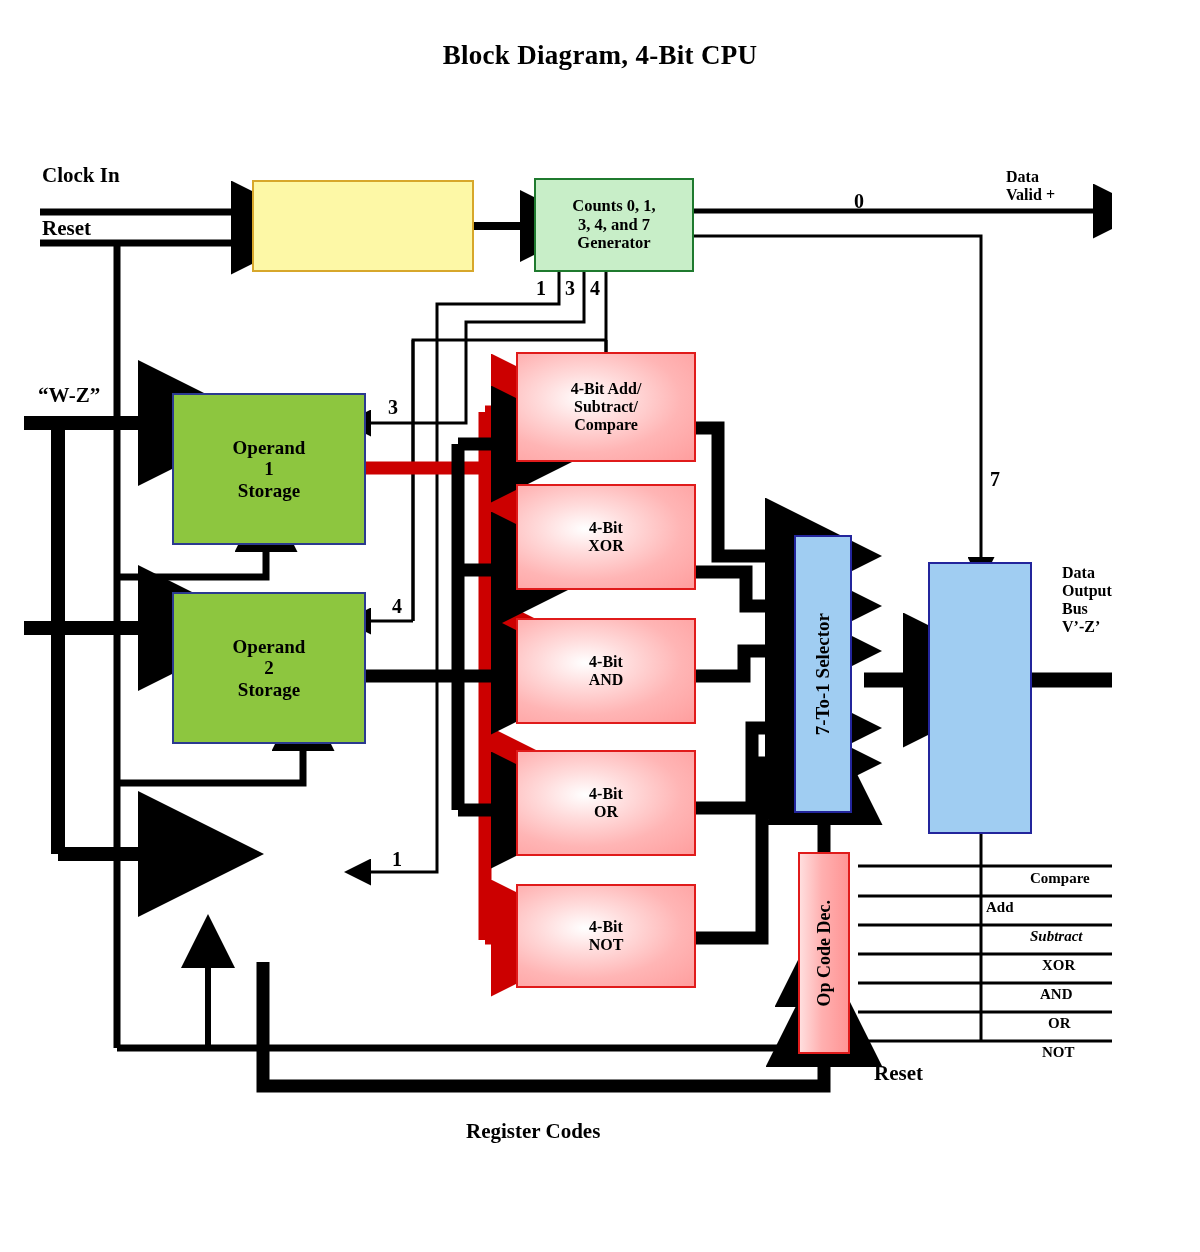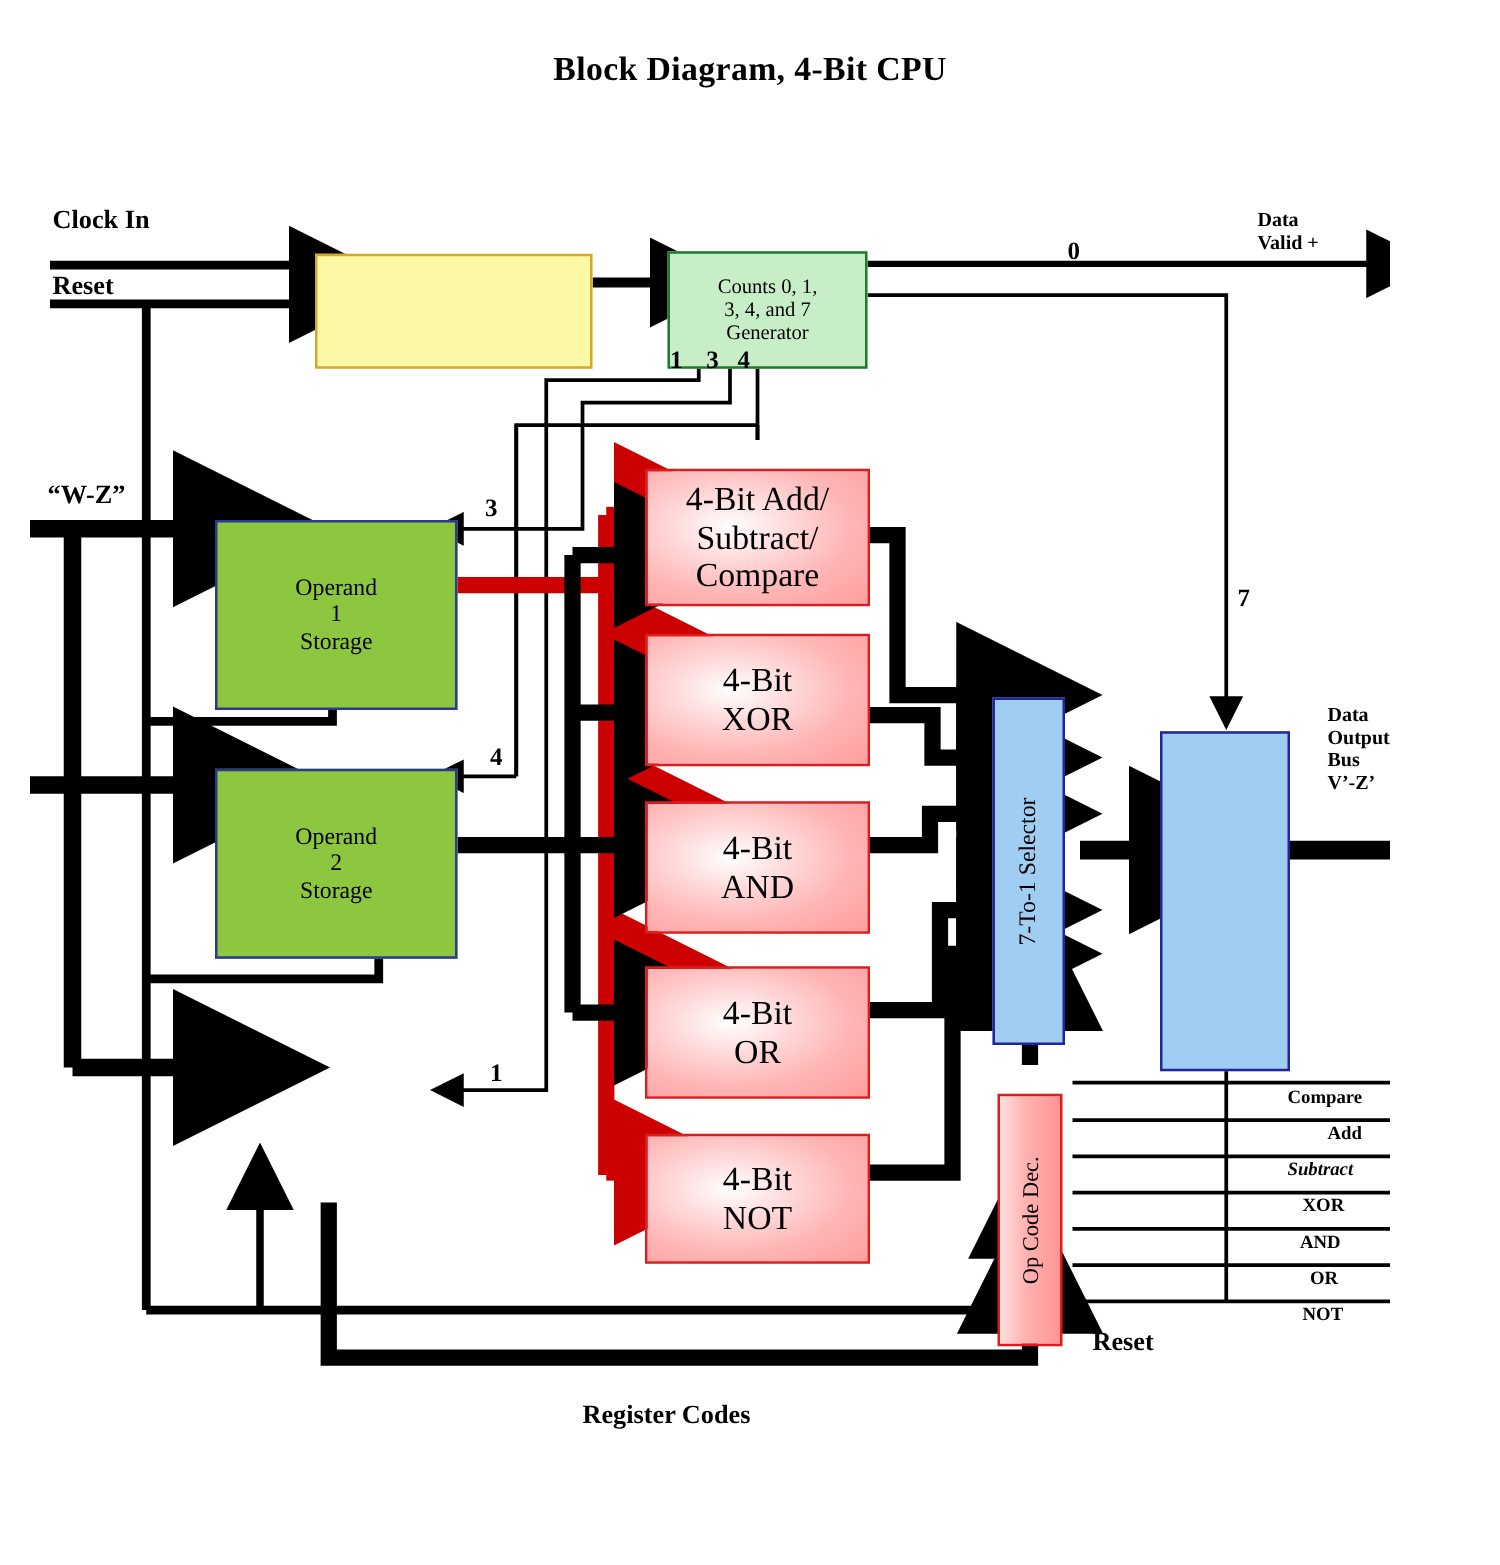--- a/index.html
+++ b/index.html
@@ -6,27 +6,27 @@
   body{width:1200px;height:1252px;position:relative;
        font-family:"Liberation Serif","DejaVu Serif",serif;}
   #stage{position:relative;width:1112px;height:1252px;overflow:hidden;}
   svg#wires{position:absolute;left:0;top:0;width:1200px;height:1252px;}
 
   .title{position:absolute;left:0;top:40px;width:1200px;text-align:center;
          font-size:27px;font-weight:bold;letter-spacing:.3px;color:#000;}
 
   .box{position:absolute;box-sizing:border-box;display:flex;
        align-items:center;justify-content:center;text-align:center;
-       font-weight:normal;color:#000;line-height:1.14;margin-top:23px;}
+       font-weight:bold;color:#000;line-height:1.14;}
 
   .box-yellow{background:#fdf8a6;border:2px solid #d7a72b;}
   .box-green{background:#8dc63f;border:2px solid #2b3a8f;font-size:19px;}
   .box-mint{background:#c8eec8;border:2px solid #1f7a2e;font-size:16.5px;}
   .box-blue{background:#a0cdf2;border:2px solid #23259c;font-size:19px;}
-  .box-alu{border:2px solid #e01b1b;font-size:27px;
+  .box-alu{border:2px solid #e01b1b;font-size:16px;
            background:radial-gradient(ellipse at 38% 42%, #ffffff 0%, #ffdcdc 28%, #ffb5b5 62%, #ff9e9e 100%);text-align:center;}
   .box-dec{border:2px solid #e01b1b;font-size:18px;
            background:linear-gradient(90deg,#ffdede 0%,#ffb0b0 45%,#ff9595 100%);}
 
   .vtext{writing-mode:vertical-rl;transform:rotate(180deg);white-space:nowrap;}
 
   .lbl{position:absolute;font-weight:bold;color:#000;white-space:pre;line-height:1.12;}
   .lbl-big{font-size:21px;}
   .lbl-num{font-size:20px;}
   .lbl-sig{font-size:15px;}
@@ -255,21 +255,21 @@
 
   <div class="lbl lbl-num" style="left:388px;top:396px;">3</div>
 
   <div class="lbl lbl-num" style="left:392px;top:595px;">4</div>
 
   <div class="lbl lbl-num" style="left:392px;top:848px;">1</div>
 
   <div class="lbl lbl-num" style="left:990px;top:468px;">7</div>
 
   <div class="lbl lbl-sig" style="left:1030px;top:870px;">Compare</div>
-  <div class="lbl lbl-sig" style="left:1062px;top:899px;">Add</div>
+  <div class="lbl lbl-sig" style="left:986px;top:899px;">Add</div>
   <div class="lbl lbl-sig" style="left:1030px;top:928px;font-style:italic;">Subtract</div>
   <div class="lbl lbl-sig" style="left:1042px;top:957px;">XOR</div>
   <div class="lbl lbl-sig" style="left:1040px;top:986px;">AND</div>
   <div class="lbl lbl-sig" style="left:1048px;top:1015px;">OR</div>
   <div class="lbl lbl-sig" style="left:1042px;top:1044px;">NOT</div>
 
   <div class="lbl lbl-big" style="left:874px;top:1062px;">Reset</div>
 
   <div class="lbl lbl-big" style="left:466px;top:1120px;">Register Codes</div>
 

